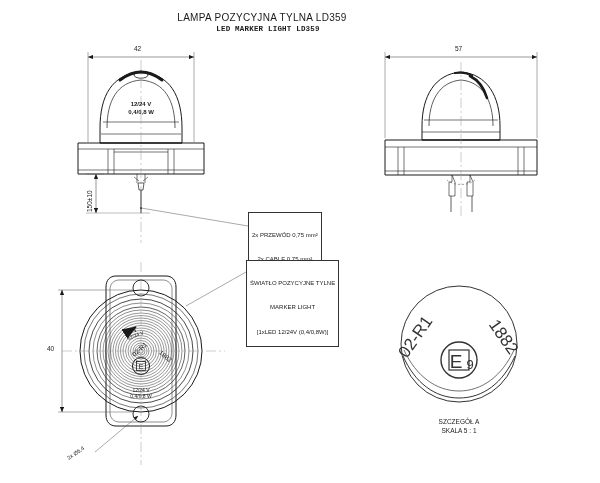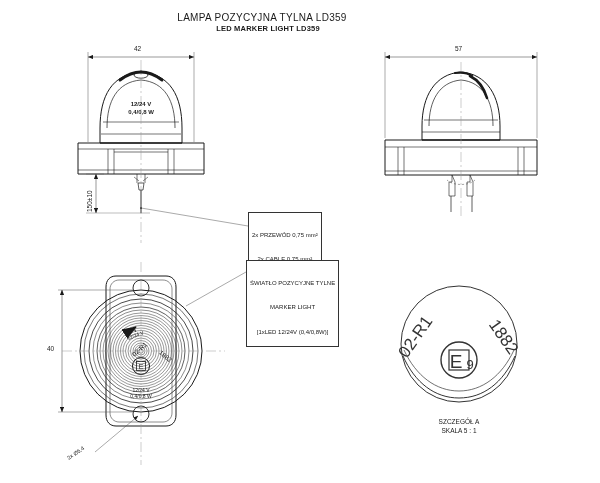--- a/index.html
+++ b/index.html
@@ -205,21 +205,21 @@
     <circle cx="459" cy="360" r="18" fill="none" stroke="#333" stroke-width="1.4"></circle>
     <rect x="449" y="350" width="20" height="20" fill="none" stroke="#333" stroke-width="1.2"></rect>
     <text x="456" y="368" font-size="19" font-family="Liberation Sans, sans-serif" text-anchor="middle" fill="#333">E</text>
     <text x="470" y="369" font-size="13" font-family="Liberation Sans, sans-serif" text-anchor="middle" fill="#333">9</text>
     <text x="420" y="340" font-size="17" font-family="Liberation Sans, sans-serif" text-anchor="middle" fill="#333" transform="rotate(-55 420 340)">02-R1</text>
     <text x="499" y="340" font-size="17" font-family="Liberation Sans, sans-serif" text-anchor="middle" fill="#333" transform="rotate(55 499 340)">1882</text>
   </g>
 </svg>
 
 <div class="t title1" style="left:0;top:12px;width:524px;">LAMPA POZYCYJNA TYLNA LD359</div>
-<div class="t title2" style="left:0;top:25px;width:536px;">LED MARKER LIGHT LD359</div>
+<div class="t title2" style="left:0;top:25px;width:536px;font-family:Liberation Mono, monospace;">LED MARKER LIGHT LD359</div>
 
 <div class="t dim" style="left:134px;top:45px;">42</div>
 
 <div class="t dim" style="left:455px;top:45px;">57</div>
 
 <div class="t" style="left:118px;top:101px;width:46px;text-align:center;font-size:6px;font-weight:bold;">12/24 V</div>
 <div class="t" style="left:118px;top:109px;width:46px;text-align:center;font-size:6px;font-weight:bold;">0,4/0,8 W</div>
 
 <div class="t dim rot90" style="left:86px;top:212px;">150±10</div>
 

